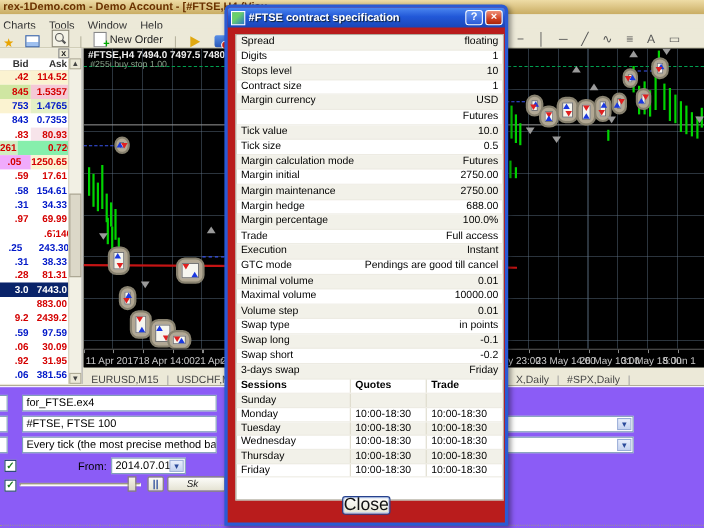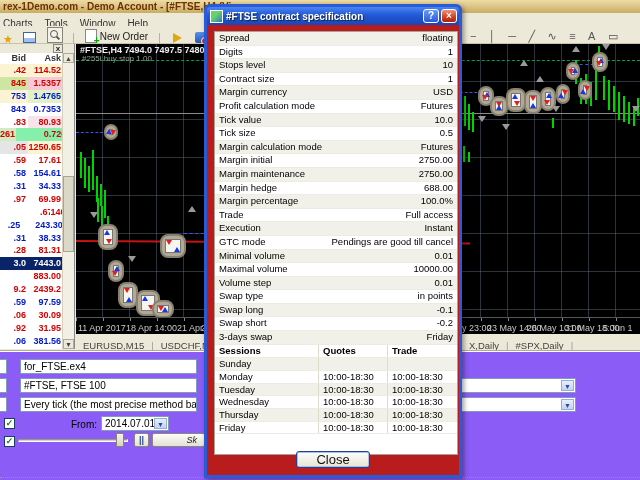--- a/index.html
+++ b/index.html
@@ -108,23 +108,23 @@
   .srow{display:flex;height:12.6px;font-size:9.5px;line-height:12.6px;border-bottom:1px solid #edebe3;color:#000;}
   .srow.g{background:#f2f1e9;}
   .slab{padding-left:4px;white-space:nowrap;overflow:hidden;}
   .sval{flex:1;text-align:right;padding-right:4px;white-space:nowrap;}
   .sesrow{display:flex;height:11.7px;font-size:9.5px;line-height:11.7px;border-bottom:1px solid #edebe3;color:#000;}
   .sesrow.g{background:#f2f1e9;}
   .sesrow.hd{height:12.6px;font-weight:bold;line-height:12.6px;}
   .c1{width:103px;padding-left:4px;box-sizing:border-box;white-space:nowrap;}
   .c2{width:69px;border-left:1px solid #dedbcc;padding-left:4px;box-sizing:border-box;}
   .c3{flex:1;border-left:1px solid #dedbcc;padding-left:4px;}
-  #dlg-closebtn{position:absolute;left:50%;transform:translateX(-50%);bottom:7px;width:74px;height:17px;
+  #dlg-closebtn{position:absolute;left:50%;transform:translateX(-50%);bottom:7px;width:44px;height:17px;
     background:linear-gradient(#fefefc,#e6e4d4);border:1px solid #26418c;border-radius:3px;
-    box-shadow:inset 0 0 0 1px #a8c0f0;font-size:13px;line-height:15px;text-align:center;color:#111;box-sizing:border-box;}
+    box-shadow:inset 0 0 0 1px #a8c0f0;font-size:16px;line-height:15px;text-align:center;color:#111;box-sizing:border-box;}
 </style>
 </head>
 <body>
 
 <div id="app">
 
   <div id="titlebar" class="abs">
     <span>rex-1Demo.com - Demo Account - [#FTSE,H4 (Visu</span>
   </div>
 
@@ -193,21 +193,21 @@
         </div>
         <div class="mwr">
           <div class="bidc" style="color: rgb(212, 0, 0);">.83</div>
           <div class="askc" style="color: rgb(212, 0, 0); background: rgb(247, 228, 234);">80.93</div>
         </div>
         <div class="mwr">
           <div class="bidc" style="color: rgb(212, 0, 0); background: rgb(210, 236, 194);">261</div>
           <div class="askc" style="color: rgb(212, 0, 0); background: #86efac; padding-left: 28px;">0.7264</div>
         </div>
         <div class="mwr">
-          <div class="bidc" style="color: rgb(212, 0, 0); background: #e5e5e5;">.05</div>
+          <div class="bidc" style="color: rgb(212, 0, 0); background: #f0abfc; text-align: center;">.05</div>
           <div class="askc" style="color: rgb(212, 0, 0); background: rgb(251, 243, 209);">1250.65</div>
         </div>
         <div class="mwr">
           <div class="bidc" style="color: rgb(212, 0, 0);">.59</div>
           <div class="askc" style="color: rgb(212, 0, 0);">17.61</div>
         </div>
         <div class="mwr">
           <div class="bidc" style="color: rgb(0, 24, 200);">.58</div>
           <div class="askc" style="color: rgb(0, 24, 200);">154.61</div>
         </div>
@@ -464,21 +464,21 @@
     <div class="combo" style="left:101px;top:64px;width:68px;">
       <span>2014.07.01</span>
       <span class="chev">▼</span>
     </div>
     <div class="chk" style="left:4px;top:84px;">✓</div>
   </div>
 
   <div id="slider-track" class="abs"></div>
   <div id="slider-thumb" class="abs"></div>
   <div class="xpbtn" style="left:134px;top:433px;width:15px;height:14px;line-height:12px;color:#2a4a9a;font-weight:bold;"><span>||</span></div>
-  <div class="xpbtn" style="left:152px;top:433px;width:53px;height:14px;line-height:12px;text-align:right;padding-right:7px;font-style:italic;"><span>Sk</span></div>
+  <div class="xpbtn" style="left:152px;top:433px;width:53px;height:14px;line-height:12px;padding-right:7px;font-style:italic;"><span>Sk</span></div>
 
   <div id="bottomdots"></div>
 
   <div id="dlg" class="abs">
     <div id="dlg-title">
       <span id="dlg-icon"></span>
       <span id="dlg-title-text">#FTSE contract specification</span>
       <span class="capbtn" id="dlg-help">?</span>
       <span class="capbtn" id="dlg-close-x">×</span>
     </div>
@@ -498,21 +498,20 @@
           </div>
           <div class="srow">
             <div class="slab">Contract size</div>
             <div class="sval">1</div>
           </div>
           <div class="srow g">
             <div class="slab">Margin currency</div>
             <div class="sval">USD</div>
           </div>
           <div class="srow">
-            <div class="slab">Profit calculation mode</div>
             <div class="sval">Futures</div>
           </div>
           <div class="srow g">
             <div class="slab">Tick value</div>
             <div class="sval">10.0</div>
           </div>
           <div class="srow">
             <div class="slab">Tick size</div>
             <div class="sval">0.5</div>
           </div>

